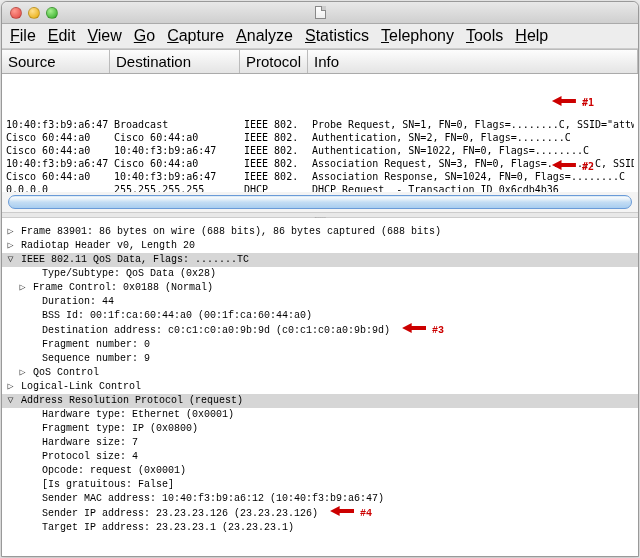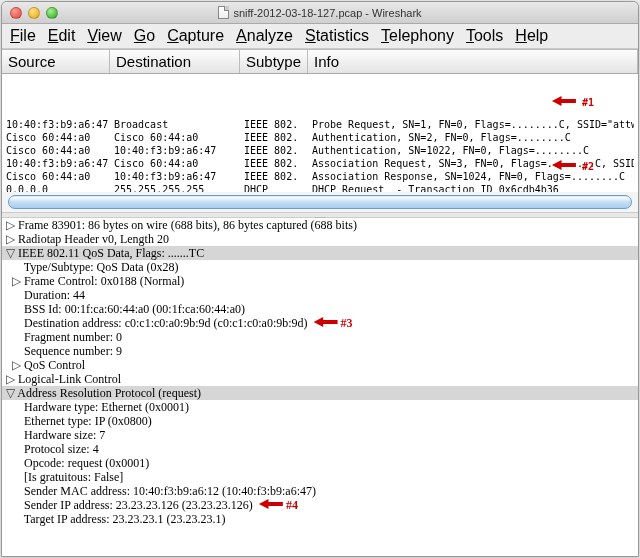--- a/index.html
+++ b/index.html
@@ -20,60 +20,59 @@
 .c-src{width:108px}.c-dst{width:130px}.c-prot{width:68px}.c-info{flex:1}
 .packets{background:#fff;font-family:Menlo,Consolas,monospace;font-size:10px;overflow:hidden;white-space:pre;position:relative;height:118px}
 .packets .row{padding:1px 4px;display:flex}
 .packets .row span{display:inline-block;overflow:hidden}
 .ps{width:108px}.pd{width:130px}.pp{width:68px}.pi{flex:1}
 .annot{color:#c00;font-weight:bold;position:absolute}
 .arrow-l{display:inline-block;width:24px;height:10px;background:#c00;clip-path:polygon(0 50%,40% 0,40% 30%,100% 30%,100% 70%,40% 70%,40% 100%)}
 .hscroll{height:14px;background:linear-gradient(#e0edf7,#a8cdf0);border:1px solid #6a9bd8;border-radius:7px;margin:3px 6px;position:relative}
 .hscroll::after{content:"";position:absolute;top:1px;left:1px;right:1px;height:5px;background:linear-gradient(rgba(255,255,255,.8),transparent);border-radius:6px}
 .grip{height:6px;display:flex;justify-content:center;align-items:center;cursor:ns-resize;color:#888;font-size:7px;border-top:1px solid #ccc;border-bottom:1px solid #ccc;background:#e8e8e8}
-.tree{background:#fff;font-family:Liberation Serif, serif;font-size:12px;line-height:14px;overflow:auto;flex:1;padding:0 0;position:relative}
+.tree{background:#fff;font-family:Liberation Mono, monospace;font-size:10px;line-height:14px;overflow:auto;flex:1;padding:7px 0;position:relative}
 .tree .ln{white-space:pre;padding:0 4px}
 .tree .hl{background:#d6d6d6}
 .tri{display:inline-block;width:9px;text-align:center;color:#444}
 .doc-icon{display:inline-block;width:11px;height:13px;background:linear-gradient(#fff,#eee);border:1px solid #888;position:relative}
 .doc-icon::after{content:"";position:absolute;top:-1px;right:-1px;width:4px;height:4px;background:#ccc;border-left:1px solid #888;border-bottom:1px solid #888}
 </style>
 </head>
 <body>
 
 <div class="window">
   <div class="titlebar">
     <div class="traffic">
       <div class="tl r"></div>
       <div class="tl y"></div>
       <div class="tl g"></div>
     </div>
     <div class="title">
       <span class="doc-icon"></span>
-      <span>sniff-2012-03-18-127.pcap - Wireshark</span>
     </div>
   </div>
 
   <div class="menubar" id="menubar">
       <span><u>F</u>ile</span>
       <span><u>E</u>dit</span>
       <span><u>V</u>iew</span>
       <span><u>G</u>o</span>
       <span><u>C</u>apture</span>
       <span><u>A</u>nalyze</span>
       <span><u>S</u>tatistics</span>
       <span><u>T</u>elephony</span>
       <span><u>T</u>ools</span>
       <span><u>H</u>elp</span>
     </div>
 
   <div class="colhead">
     <div class="c-src">Source</div>
     <div class="c-dst">Destination</div>
-    <div class="c-prot">Subtype</div>
+    <div class="c-prot">Protocol</div>
     <div class="c-info">Info</div>
   </div>
 
   <div class="packets" id="packets">
     <div class="annot" style="top:22px;right:44px"><span class="arrow-l"></span> <span>#1</span></div>
     <div class="annot" style="top:86px;right:44px"><span class="arrow-l"></span> <span>#2</span></div>
   <div class="row"><span class="ps">10:40:f3:b9:a6:47</span><span class="pd">Broadcast</span><span class="pp">IEEE 802.</span><span class="pi">Probe Request, SN=1, FN=0, Flags=........C, SSID="attwifi"</span></div><div class="row"><span class="ps">Cisco_60:44:a0</span><span class="pd">Cisco_60:44:a0</span><span class="pp">IEEE 802.</span><span class="pi">Authentication, SN=2, FN=0, Flags=........C</span></div><div class="row"><span class="ps">Cisco_60:44:a0</span><span class="pd">10:40:f3:b9:a6:47</span><span class="pp">IEEE 802.</span><span class="pi">Authentication, SN=1022, FN=0, Flags=........C</span></div><div class="row"><span class="ps">10:40:f3:b9:a6:47</span><span class="pd">Cisco_60:44:a0</span><span class="pp">IEEE 802.</span><span class="pi">Association Request, SN=3, FN=0, Flags=........C, SSID="attwifi"</span></div><div class="row"><span class="ps">Cisco_60:44:a0</span><span class="pd">10:40:f3:b9:a6:47</span><span class="pp">IEEE 802.</span><span class="pi">Association Response, SN=1024, FN=0, Flags=........C</span></div><div class="row"><span class="ps">0.0.0.0</span><span class="pd">255.255.255.255</span><span class="pp">DHCP</span><span class="pi">DHCP Request  - Transaction ID 0x6cdb4b36</span></div></div>
 
   <div class="hscroll"></div>
   <div class="grip">......</div>
@@ -86,21 +85,21 @@
       <div class="ln">  <span class="tri">▷</span> Frame Control: 0x0188 (Normal)</div>
       <div class="ln">      Duration: 44</div>
       <div class="ln">      BSS Id: 00:1f:ca:60:44:a0 (00:1f:ca:60:44:a0)</div>
       <div class="ln">      Destination address: c0:c1:c0:a0:9b:9d (c0:c1:c0:a0:9b:9d)  <span class="annot" style="position:static;display:inline"><span class="arrow-l"></span> #3</span></div>
       <div class="ln">      Fragment number: 0</div>
       <div class="ln">      Sequence number: 9</div>
       <div class="ln">  <span class="tri">▷</span> QoS Control</div>
       <div class="ln"><span class="tri">▷</span> Logical-Link Control</div>
       <div class="ln hl"><span class="tri">▽</span> Address Resolution Protocol (request)</div>
       <div class="ln">      Hardware type: Ethernet (0x0001)</div>
-      <div class="ln">      Ethernet type: IP (0x0800)</div>
+      <div class="ln">      Fragment type: IP (0x0800)</div>
       <div class="ln">      Hardware size: 7</div>
       <div class="ln">      Protocol size: 4</div>
       <div class="ln">      Opcode: request (0x0001)</div>
       <div class="ln">      [Is gratuitous: False]</div>
       <div class="ln">      Sender MAC address: 10:40:f3:b9:a6:12 (10:40:f3:b9:a6:47)</div>
       <div class="ln">      Sender IP address: 23.23.23.126 (23.23.23.126)  <span class="annot" style="position:static;display:inline"><span class="arrow-l"></span> #4</span></div>
       <div class="ln">      Target IP address: 23.23.23.1 (23.23.23.1)</div>
     </div>
 </div>
 

